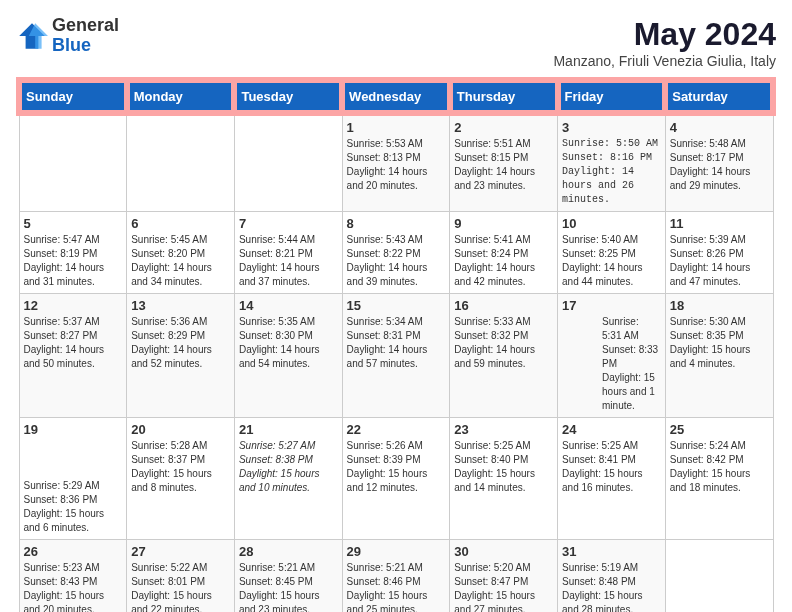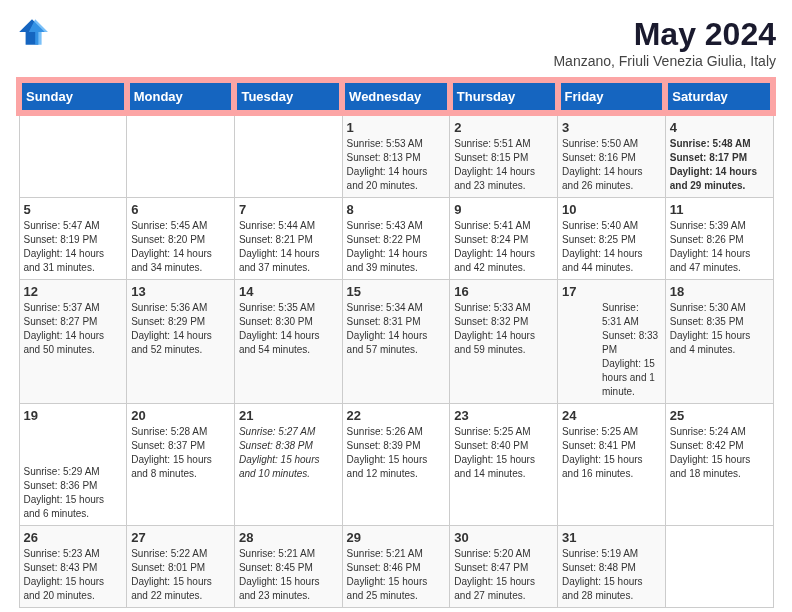--- a/index.html
+++ b/index.html
@@ -97,20 +97,24 @@
   </style>
 </head>
 <body>
 
 <div class="header">
   <div class="logo">
     <svg class="logo-icon" viewBox="0 0 40 40">
       <polygon points="20,4 36,20 28,20 28,36 12,36 12,20 4,20" fill="#1565c0"></polygon>
       <polygon points="24,4 40,20 32,20 32,36 24,36 24,20 16,20" fill="#42a5f5" opacity="0.7"></polygon>
     </svg>
+    <div class="logo-text">
+      <span class="logo-general">General</span>
+      <span class="logo-blue">Blue</span>
+    </div>
   </div>
   <div class="title-block">
     <div class="month-year">May 2024</div>
     <div class="location">Manzano, Friuli Venezia Giulia, Italy</div>
   </div>
 </div>
 
 <table>
   <thead>
     <tr>
@@ -135,27 +139,27 @@
 Daylight: 14 hours and 20 minutes.</div>
         </td>
         <td>
           <div class="day-number">2</div>
           <div class="day-info" style="white-space: pre-line;">Sunrise: 5:51 AM
 Sunset: 8:15 PM
 Daylight: 14 hours and 23 minutes.</div>
         </td>
         <td>
           <div class="day-number">3</div>
-          <div class="day-info" style="white-space: pre-line;">Sunrise: 5:50 AM
+          <div class="day-info" style="white-space: pre-line; font-family: Liberation Mono, monospace;">Sunrise: 5:50 AM
 Sunset: 8:16 PM
 Daylight: 14 hours and 26 minutes.</div>
         </td>
         <td>
           <div class="day-number">4</div>
-          <div class="day-info" style="white-space: pre-line; font-weight: bold;">Sunrise: 5:48 AM
+          <div class="day-info" style="white-space: pre-line;">Sunrise: 5:48 AM
 Sunset: 8:17 PM
 Daylight: 14 hours and 29 minutes.</div>
         </td>
       </tr>
       <tr>
         <td>
           <div class="day-number">5</div>
           <div class="day-info" style="white-space: pre-line;">Sunrise: 5:47 AM
 Sunset: 8:19 PM
 Daylight: 14 hours and 31 minutes.</div>

